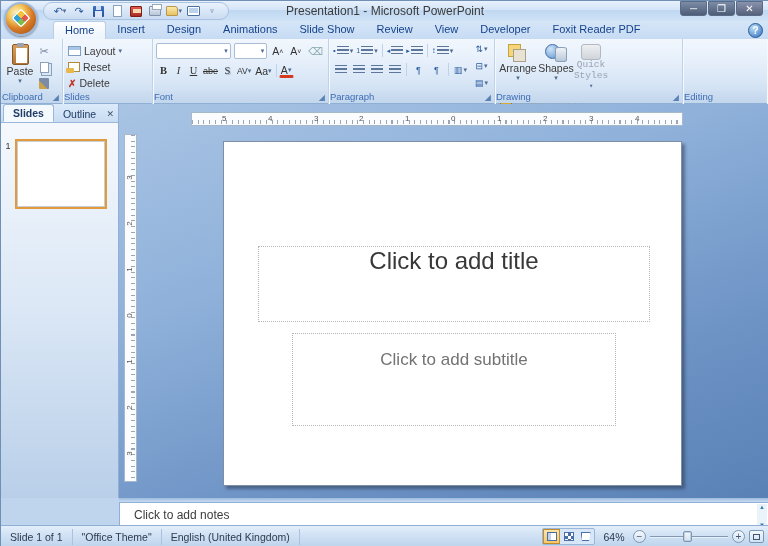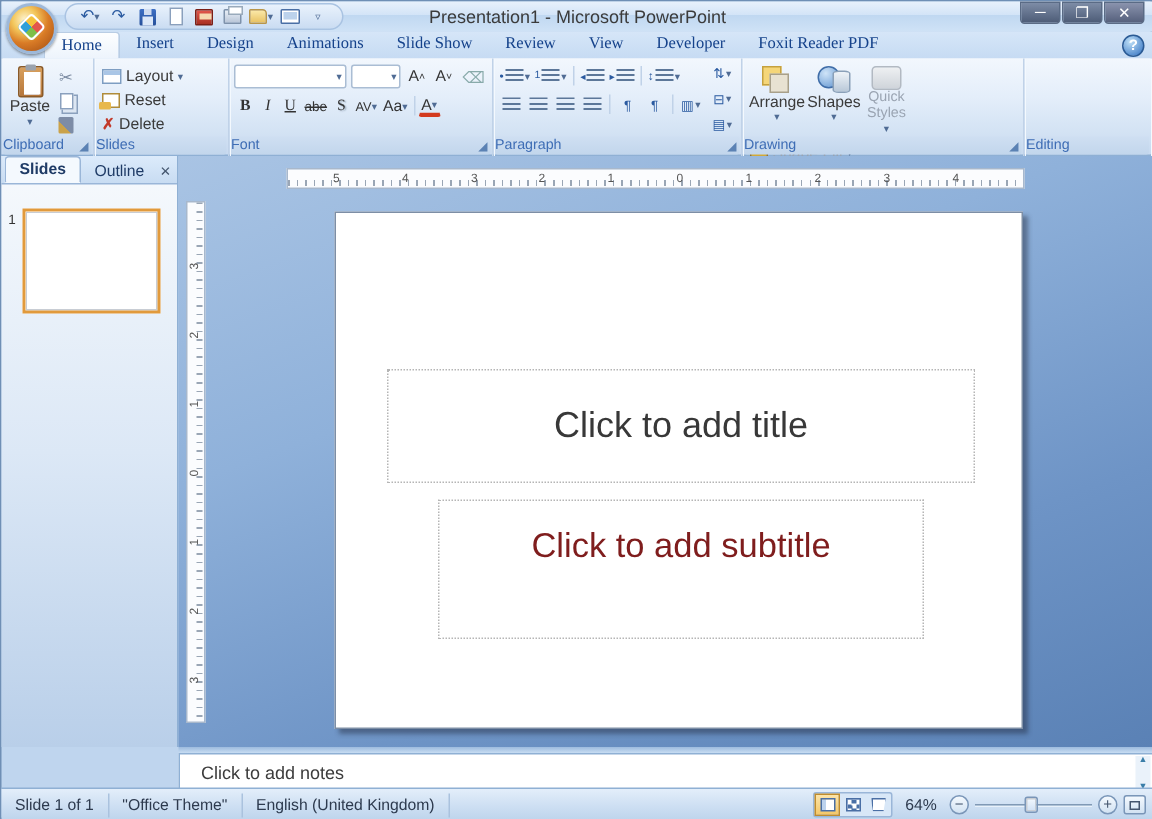--- a/index.html
+++ b/index.html
@@ -33,21 +33,21 @@
   .ic-screen { width:13px; height:10px; background:#fff; border:1px solid #4a6fa5; border-radius:1px; position:relative; }
   .ic-screen::after{ content:""; position:absolute; left:1px; top:1px; width:9px; height:5px; background:#bcd2ec; }
   .win-title { position:absolute; left:0; top:3px; width:768px; text-align:center; font-size:12px; color:#3b3b3b; pointer-events:none; }
   .win-controls { position:absolute; right:6px; top:0px; display:flex; gap:1px; }
   .wbtn { width:27px; height:15px; border:1px solid #5a6b85; border-radius:0 0 3px 3px;
     background:linear-gradient(#7d8ca6,#4d5c77); color:#fff; font-size:10px; display:flex; align-items:center; justify-content:center; cursor:pointer; }
   .wbtn.close { background:linear-gradient(#8a93ad,#55607c); }
 
   
   .tabrow { position:absolute; left:0; top:20px; width:768px; height:18px; background:linear-gradient(#d6e6f8,#c6dbf3); }
-  .tabs { position:absolute; left:28px; top:0; height:18px; display:flex;font-family:Liberation Serif, serif; }
+  .tabs { position:absolute; left:52px; top:0; height:18px; display:flex; }
   .tab { padding:2px 11px 0 11px; font-size:11px; color:#15428b; height:18px; cursor:pointer; }
   .tab.active { background:linear-gradient(#fdfeff,#edf4fc); border:1px solid #b9cde4; border-bottom:none;
     border-radius:3px 3px 0 0; color:#15428b; }
   .help-btn { position:absolute; right:6px; top:2px; width:15px; height:15px; border-radius:50%;
     background:radial-gradient(circle at 35% 30%,#bfe0f7,#2f6fc0); color:#fff; font-size:10px; font-weight:bold;
     display:flex; align-items:center; justify-content:center; border:1px solid #2a5a94; cursor:pointer; }
 
   
   .ribbon { position:absolute; left:0; top:38px; width:768px; height:65px;
     background:linear-gradient(to bottom,#f2f7fd 0%,#e4eefa 40%,#d4e3f4 75%,#c8daf0 100%);
@@ -56,21 +56,21 @@
   .g-body { position:absolute; left:0; top:0; right:0; bottom:13px; padding:2px 3px; }
   .g-label { position:absolute; left:1px; right:1px; bottom:1px; height:12px; font-size:9.5px; color:#3e6db5;
     text-align:left; background:linear-gradient(#cfdff2,#c2d6ec); border-radius:0 0 2px 2px; cursor:pointer; }
   .dlg { position:absolute; right:2px; bottom:1px; font-size:8px; color:#5b82b4; cursor:pointer; }
   .bigbtn { float:left; width:44px; height:50px; display:flex; flex-direction:column; align-items:center;
     font-size:10.5px; color:#3b3b3b; text-align:center; cursor:pointer; border-radius:3px; padding-top:3px; }
   .bigbtn .cap { line-height:1.15; }
   .arrow { font-size:7px; color:#4f6b94; }
   .smallcol { float:left; display:flex; flex-direction:column; gap:2px; padding-top:3px; }
   .sbtn { display:flex; align-items:center; gap:3px; font-size:10.5px; color:#3b3b3b; cursor:pointer; padding:0 2px; height:14px; border-radius:2px; }
-  .sbtn.gray, .bigbtn.gray { color:#9aa4b2; }
+  .sbtn.gray, .bigbtn.gray { color:#9aa4b2;font-family:Liberation Mono, monospace; }
   .ib { display:inline-flex; align-items:center; justify-content:center; width:16px; height:14px;
     font-size:10px; color:#2a5aa0; cursor:pointer; border:1px solid transparent; border-radius:2px; }
 
   
   .ic-paste { width:17px; height:21px; background:linear-gradient(#d9a05c,#b5753a); border:1px solid #8a5a28; border-radius:2px; position:relative; }
   .ic-paste::before { content:""; position:absolute; left:4px; top:-2px; width:7px; height:4px; background:#9aa2ad; border-radius:1px; }
   .ic-paste::after { content:""; position:absolute; left:3px; top:3px; width:11px; height:15px; background:#fff; border:1px solid #9aa. }
   .ic-pastepage { position:absolute; left:3px; top:3px; width:10px; height:15px; background:#fff; border:1px solid #99a; }
   .ic-scissors { color:#7a8aa0; font-size:11px; }
   .ic-copy { width:9px; height:11px; background:#fff; border:1px solid #8aa0bd; box-shadow:2px 2px 0 #dce6f2, 2px 2px 0 1px #8aa0bd; }
@@ -148,23 +148,23 @@
   .hruler span { position:absolute; top:1px; }
   .vruler { position:absolute; left:5px; top:30px; width:13px; height:348px; background:#fbfcfe; border:1px solid #a8b8cc;
     font-size:8px; color:#555; }
   .vruler .tickband { position:absolute; top:0; bottom:0; right:1px; width:4px;
     background:repeating-linear-gradient(to bottom,#9aa6b5 0 1px,transparent 1px 5.7px); }
   .vruler span { position:absolute; left:2px; transform:rotate(-90deg); }
 
   
   .slide { position:absolute; left:104px; top:37px; width:459px; height:345px; background:#fff;
     border:1px solid #7d8ea5; box-shadow:3px 3px 3px rgba(30,40,60,.45); }
-  .ph { position:absolute; border:1.5px dotted #b5b5b5; display:flex; align-items:center; justify-content:center; cursor:text; }
+  .ph { position:absolute; border:1.5px dotted #b5b5b5; display:flex; justify-content:center; cursor:text; }
   .ph-title { left:34px; top:104px; width:392px; height:76px; font-size:24px; color:#383838; }
-  .ph-subtitle { left:68px; top:191px; width:324px; height:93px; align-items:flex-start; padding-top:16px; font-size:23px; color:#7f1d1d; }
+  .ph-subtitle { left:68px; top:191px; width:324px; height:93px; align-items:flex-start; padding-top:16px; font-size:17px; color:#737373; }
 
   
   .notes-split { position:absolute; left:118px; top:394px; width:650px; height:4px;
     background:linear-gradient(#9dbbde,#c7dcf2); cursor:row-resize; }
   .notes { position:absolute; left:118px; top:398px; width:650px; height:26px; background:#fff; border:1px solid #8fb0d4;
     font-size:12px; color:#3c3c3c; display:flex; align-items:center; padding-left:14px; cursor:text; }
   .notes-scroll { position:absolute; right:1px; top:1px; width:10px; height:24px; display:flex; flex-direction:column;
     justify-content:space-between; align-items:center; font-size:6px; color:#3a7ea8; background:#eaf2fa; cursor:pointer; }
 
   

